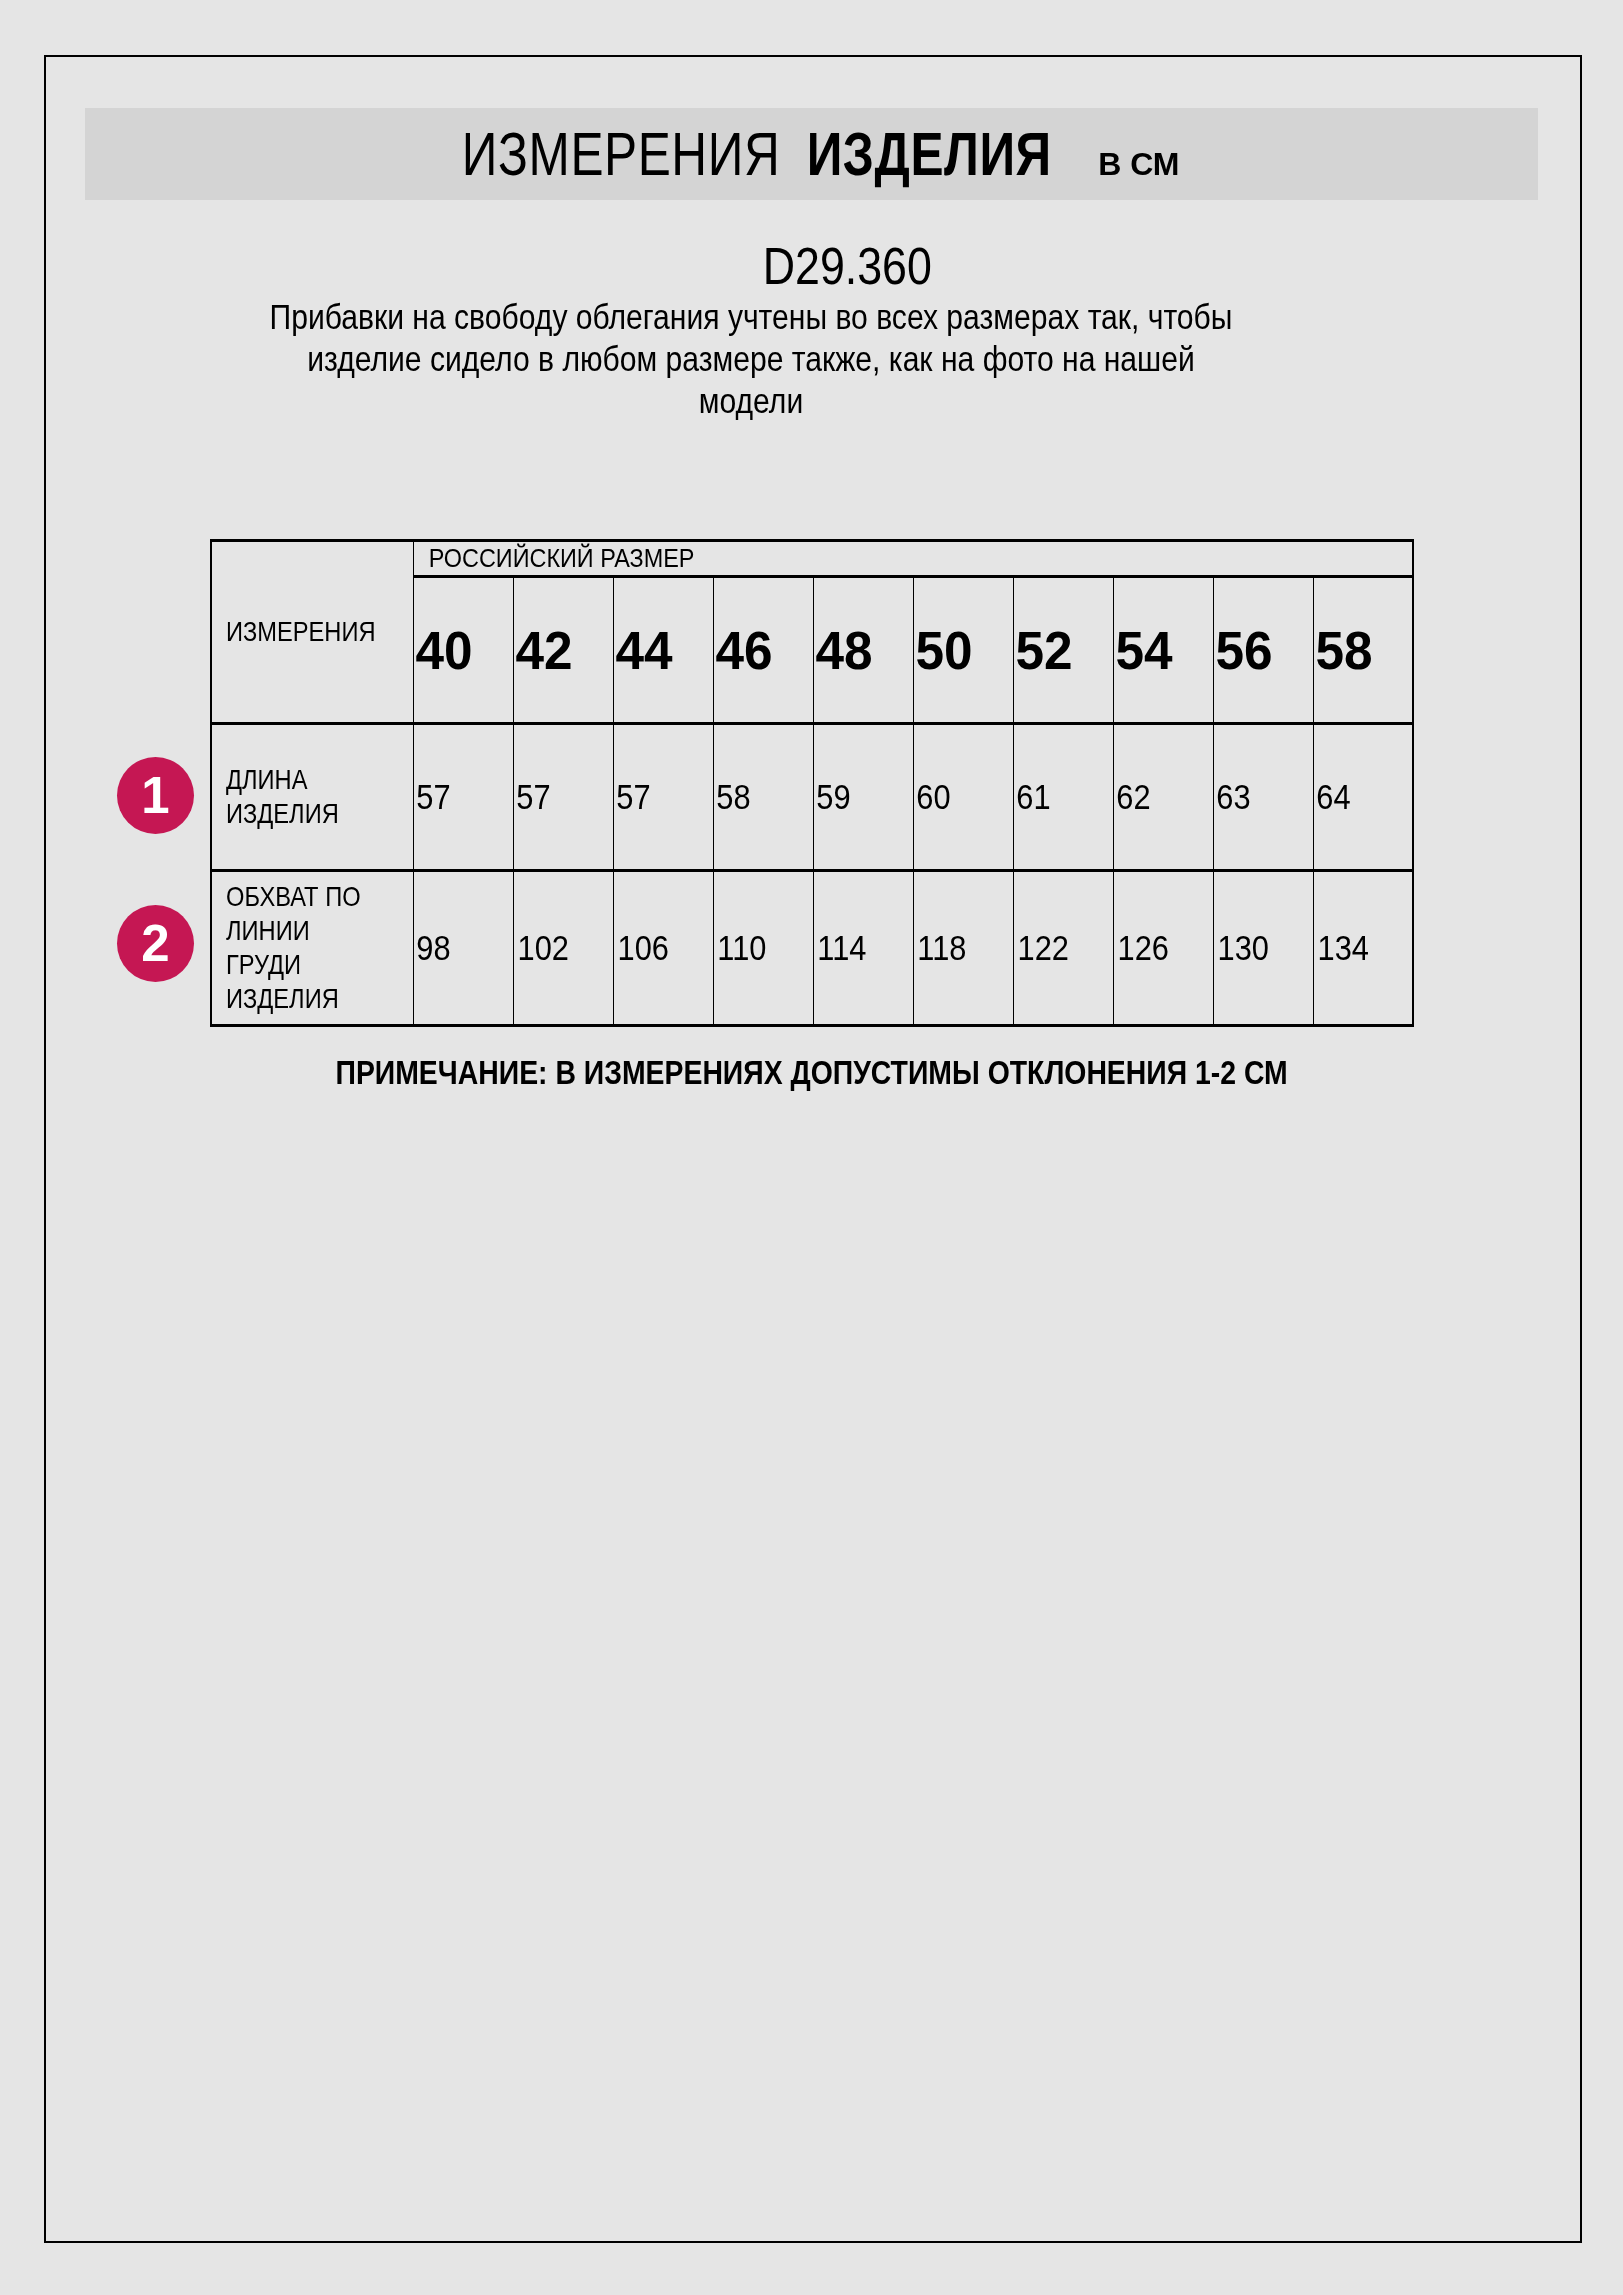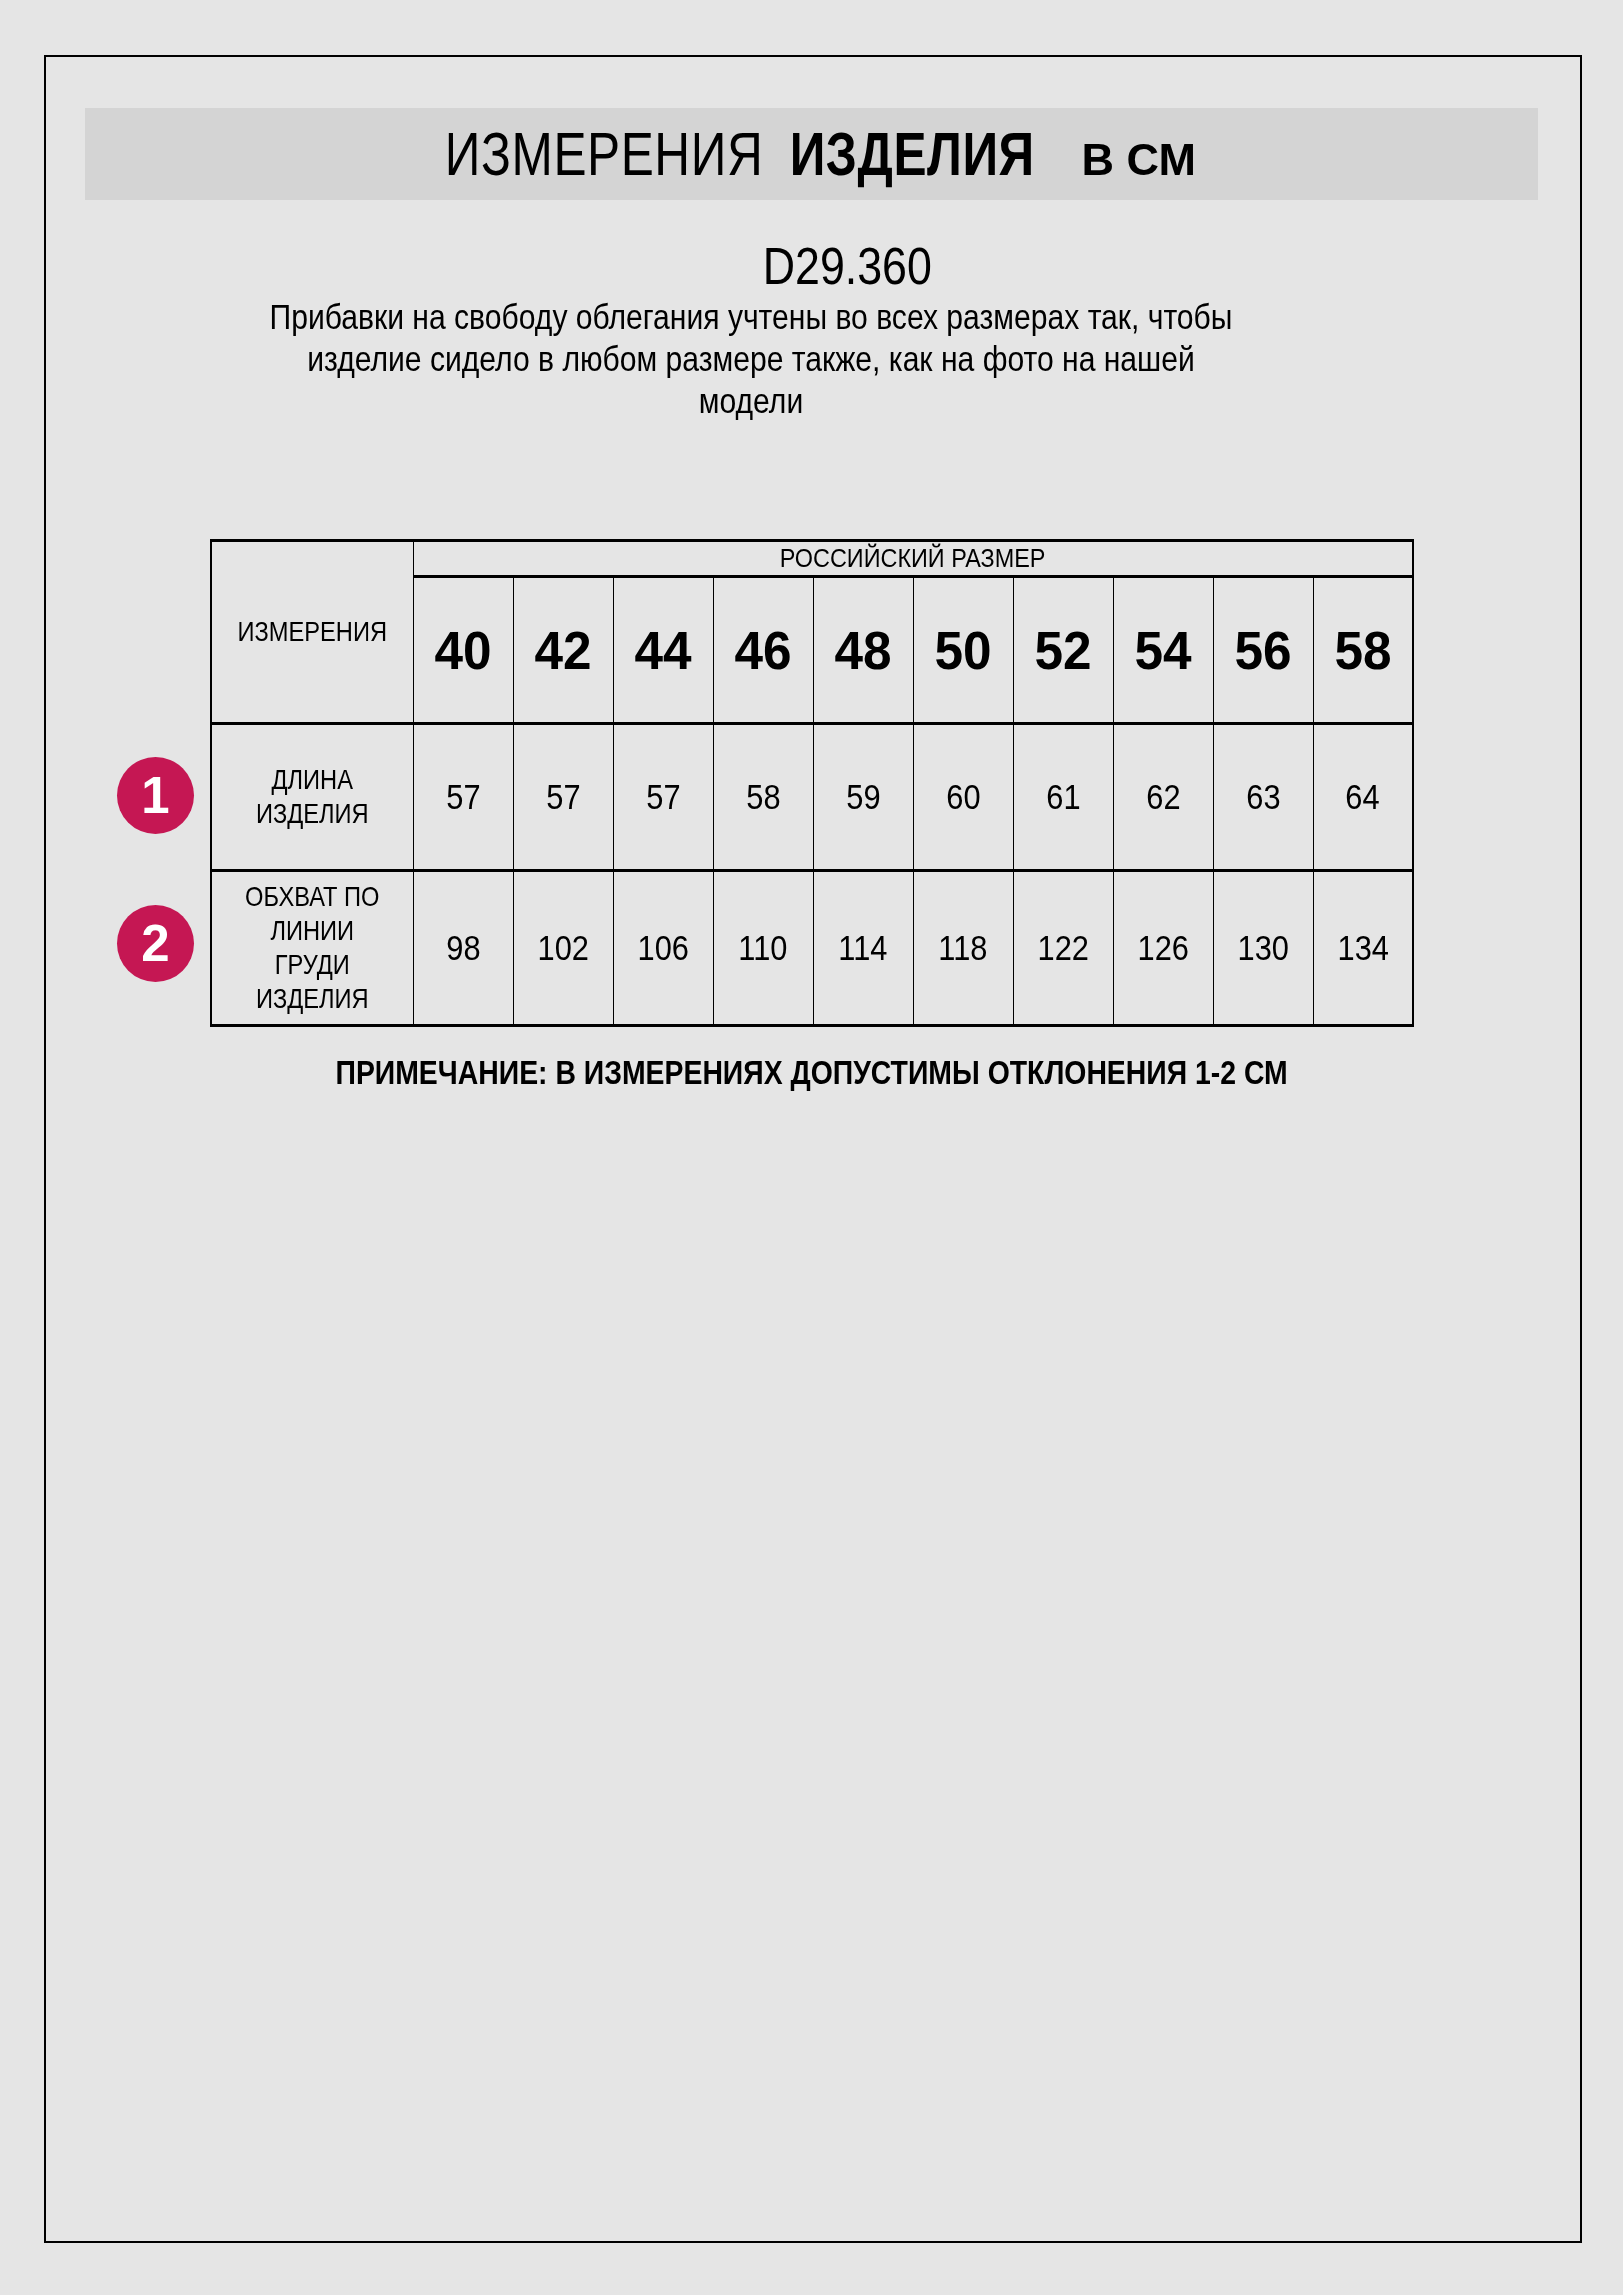--- a/index.html
+++ b/index.html
@@ -28,21 +28,21 @@
   .banner .tword {
     display:inline-block;
     font-size:62px; line-height:92px;
     transform:scaleX(0.80);
     margin:0 -22px;
     letter-spacing:0.7px;
   }
   .banner .t-bold { font-weight:bold; }
   .banner .t-unit {
     display:inline-block;
-    font-size:45px; font-weight:bold;
+    font-size:32px; font-weight:bold;
     margin-left:38px; line-height:92px;
   }
   
   .model-code {
     position:absolute; left:0; top:236px; width:1623px;
     text-align:center;
     margin-left:36px;
   }
   .model-code span {
     display:inline-block; font-size:52px; transform:scaleX(0.86);
@@ -58,21 +58,21 @@
   
   table.sizes {
     position:absolute; left:210px; top:539px;
     width:1203px;
     border-collapse:collapse; table-layout:fixed;
     border:2px solid #000;
   }
   table.sizes td {
     border-left:1.3px solid #000; border-right:1.3px solid #000;
     border-top:3.3px solid #000; border-bottom:3.3px solid #000;
-    text-align:center; vertical-align:middle;
+    vertical-align:middle;
     padding:0; overflow:hidden;
   }
   col.c-label { width:202px; }
   col.c-size  { width:100px; }
   tr.r-group td { height:33px; }
   tr.r-sizes td { height:144px; }
   tr.r-data1 td { height:144px; }
   tr.r-data2 td { height:152px; }
   .corner-label, .row-label-line {
     display:block; font-size:27.5px; line-height:34px;

